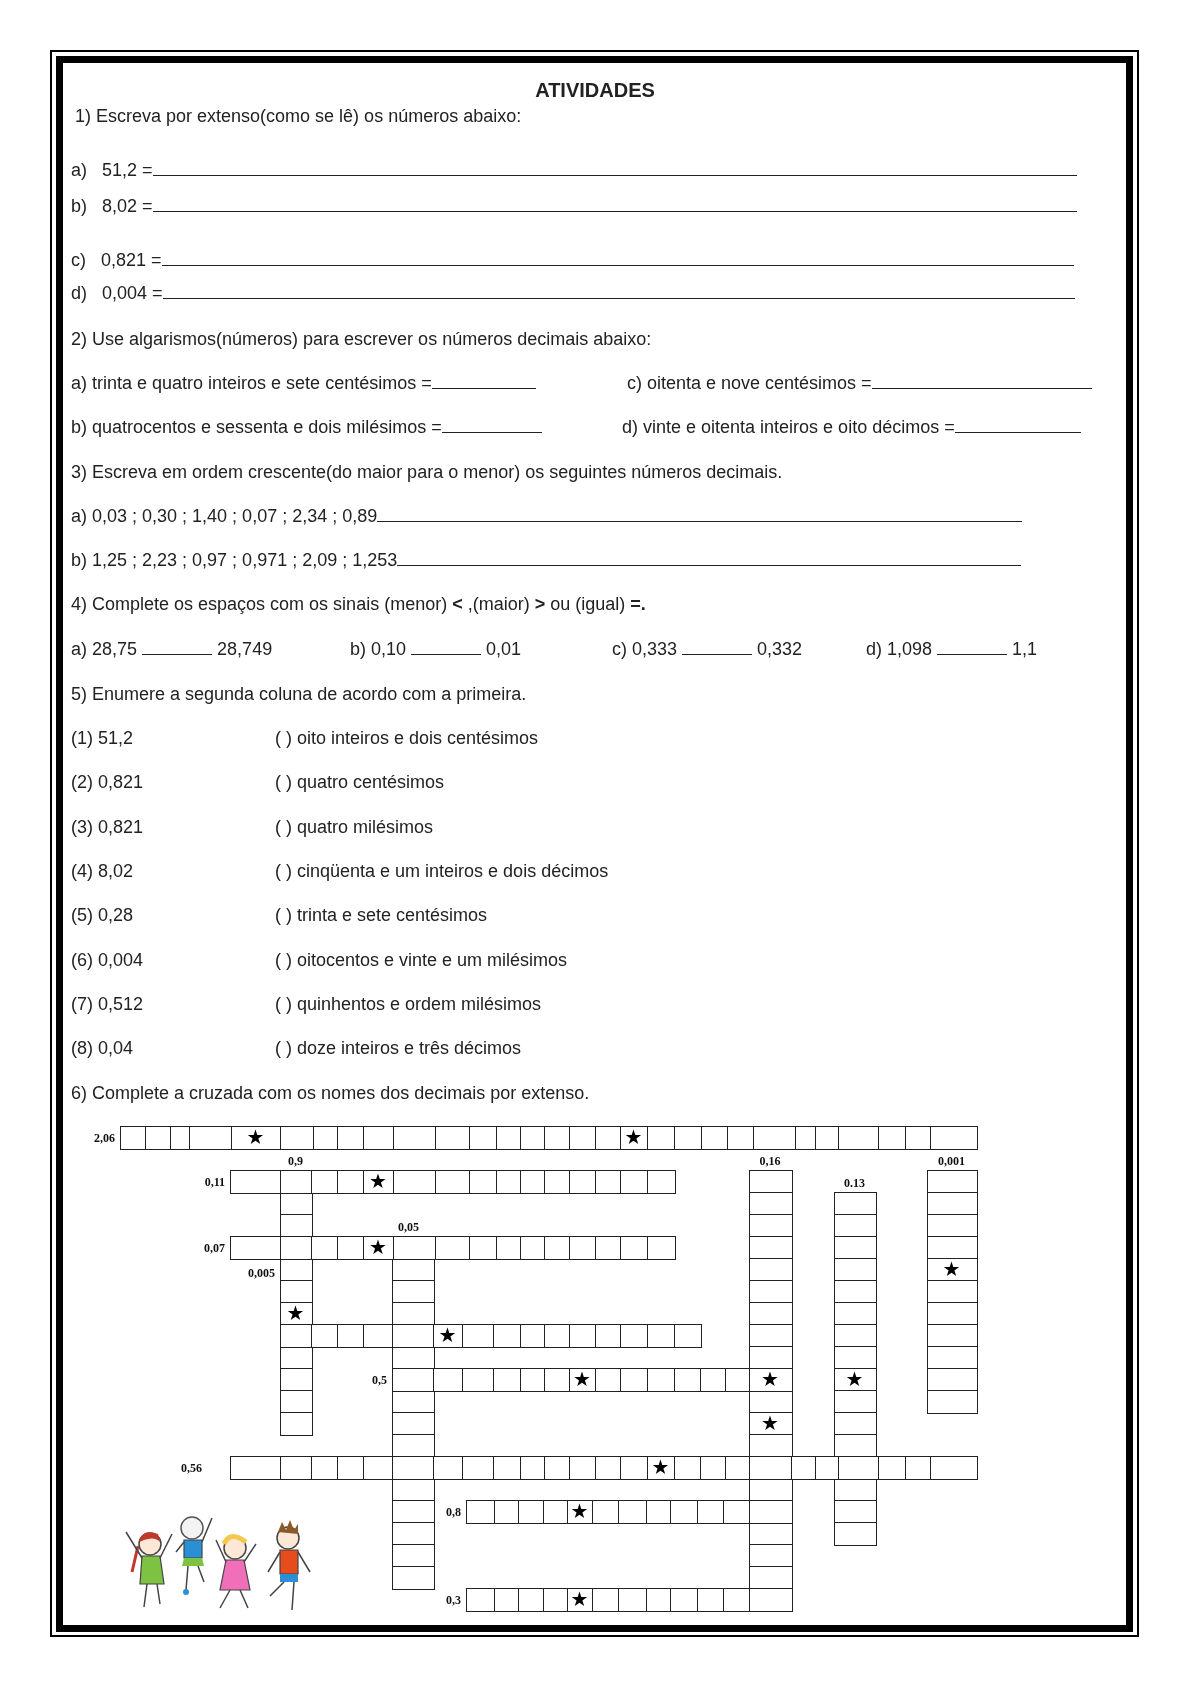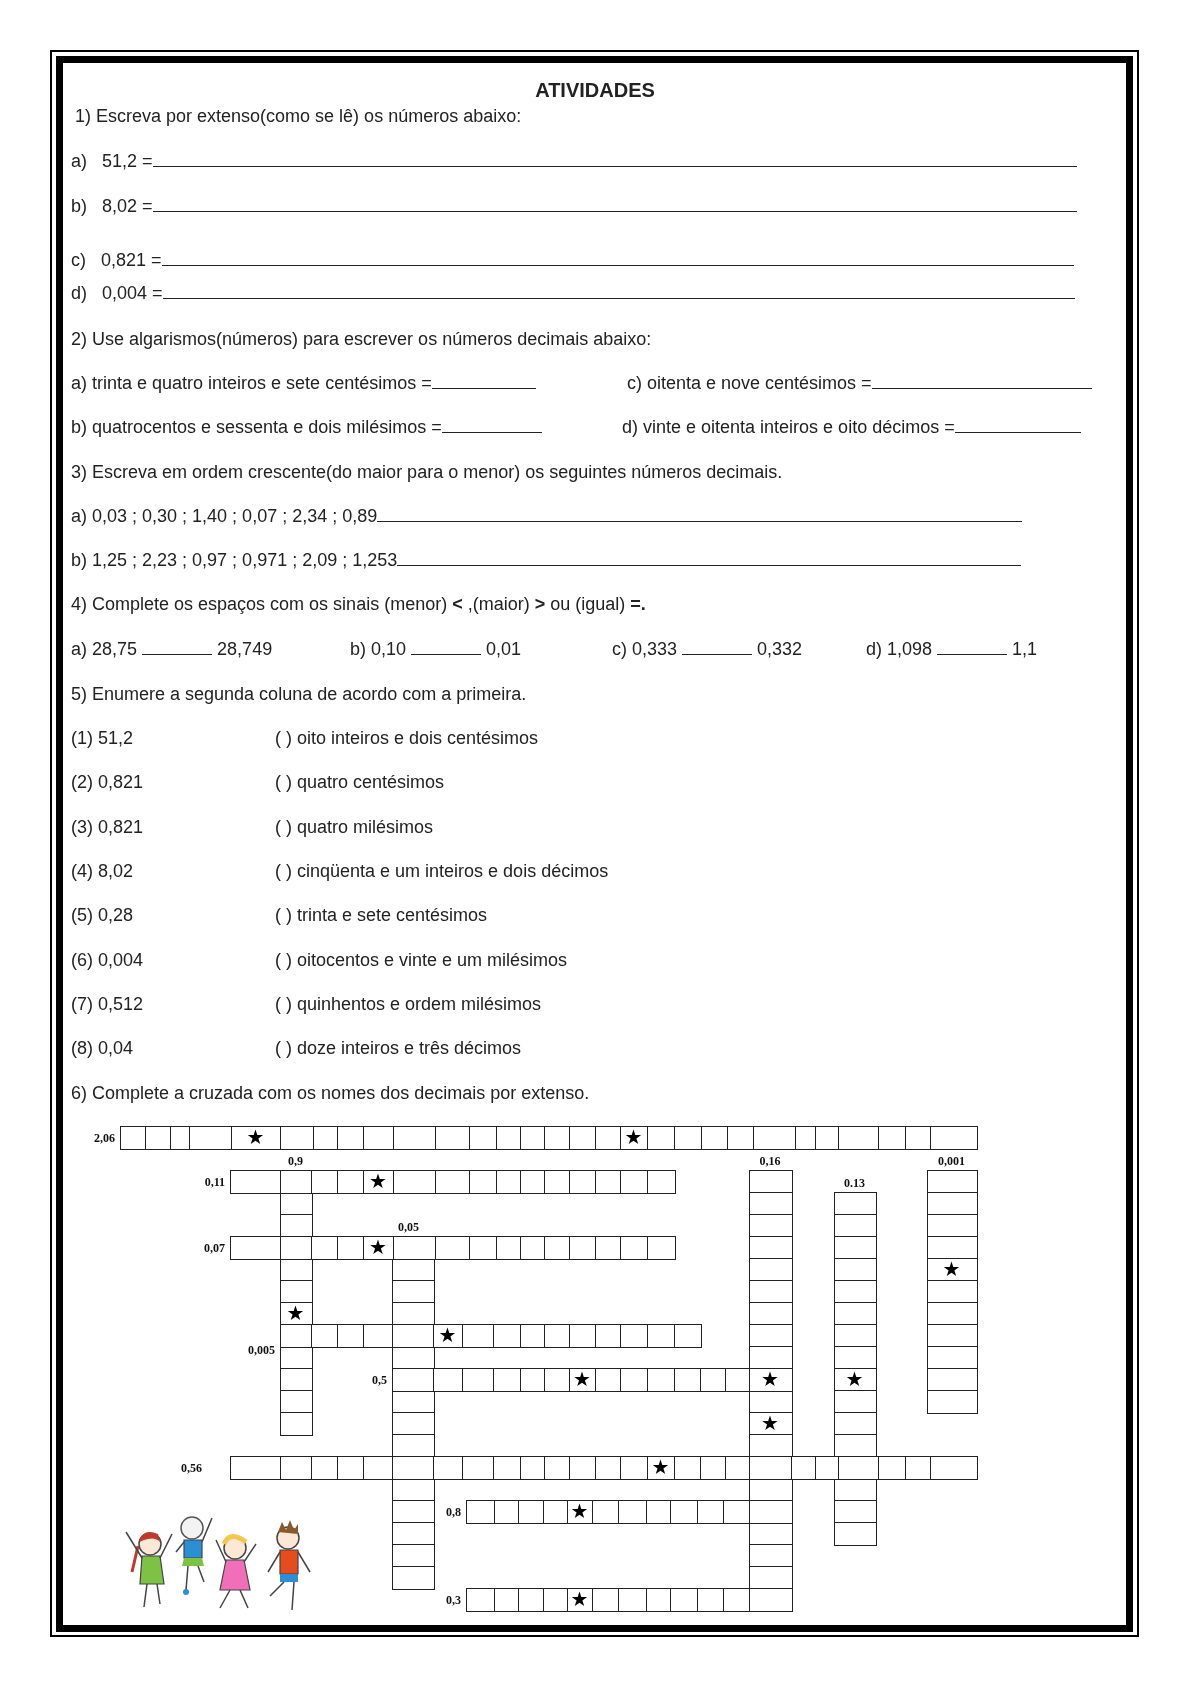--- a/index.html
+++ b/index.html
@@ -18,21 +18,21 @@
 </style>
 </head>
 <body>
 
 <div class="frame-outer"></div>
 <div class="frame-inner"></div>
 
 <div class="title">ATIVIDADES</div>
 
 <div class="t" style="left:75px;top:106px;">1) Escreva por extenso(como se lê) os números abaixo:</div>
-<div class="t" style="left:71px;top:151px;"><span>a)</span>&nbsp;&nbsp;&nbsp;<span>51,2 =</span><span class="blank" style="width:924px"></span></div>
+<div class="t" style="left:71px;top:160px;"><span>a)</span>&nbsp;&nbsp;&nbsp;<span>51,2 =</span><span class="blank" style="width:924px"></span></div>
 <div class="t" style="left:71px;top:196px;"><span>b)</span>&nbsp;&nbsp;&nbsp;<span>8,02 =</span><span class="blank" style="width:924px"></span></div>
 <div class="t" style="left:71px;top:250px;"><span>c)</span>&nbsp;&nbsp;&nbsp;<span>0,821 =</span><span class="blank" style="width:912px"></span></div>
 <div class="t" style="left:71px;top:283px;"><span>d)</span>&nbsp;&nbsp;&nbsp;<span>0,004 =</span><span class="blank" style="width:912px"></span></div>
 
 <div class="t" style="left:71px;top:329px;">2)  Use algarismos(números) para escrever os números decimais abaixo:</div>
 <div class="t" style="left:71px;top:373px;"><span>a)  trinta e quatro inteiros e sete centésimos =</span><span class="blank" style="width:104px"></span></div>
 <div class="t" style="left:627px;top:373px;"><span>c) oitenta e nove centésimos =</span><span class="blank" style="width:220px"></span></div>
 <div class="t" style="left:71px;top:417px;"><span>b)  quatrocentos e sessenta e dois milésimos =</span><span class="blank" style="width:100px"></span></div>
 <div class="t" style="left:622px;top:417px;"><span>d) vinte e oitenta inteiros e oito décimos =</span><span class="blank" style="width:126px"></span></div>
 
@@ -229,21 +229,21 @@
     <div class="star" style="left: 433px; top: 1325px; width: 29px;">★</div>
     <div class="cell" style="left: 462px; top: 1324px; width: 32.6px; height: 23.6px;"></div>
     <div class="cell" style="left: 493px; top: 1324px; width: 28.6px; height: 23.6px;"></div>
     <div class="cell" style="left: 520px; top: 1324px; width: 25.6px; height: 23.6px;"></div>
     <div class="cell" style="left: 544px; top: 1324px; width: 26.6px; height: 23.6px;"></div>
     <div class="cell" style="left: 569px; top: 1324px; width: 27.6px; height: 23.6px;"></div>
     <div class="cell" style="left: 595px; top: 1324px; width: 26.6px; height: 23.6px;"></div>
     <div class="cell" style="left: 620px; top: 1324px; width: 28.6px; height: 23.6px;"></div>
     <div class="cell" style="left: 647px; top: 1324px; width: 28.6px; height: 23.6px;"></div>
     <div class="cell" style="left: 674px; top: 1324px; width: 27.6px; height: 23.6px;"></div>
-    <div class="clue" style="top: 1343px; right: 915px; text-align: center;">0,005</div>
+    <div class="clue" style="top: 1266px; right: 915px; text-align: center;">0,005</div>
     <div class="cell" style="left: 392px; top: 1368px; width: 42.6px; height: 23.6px;"></div>
     <div class="cell" style="left: 433px; top: 1368px; width: 30.6px; height: 23.6px;"></div>
     <div class="cell" style="left: 462px; top: 1368px; width: 32.6px; height: 23.6px;"></div>
     <div class="cell" style="left: 493px; top: 1368px; width: 28.6px; height: 23.6px;"></div>
     <div class="cell" style="left: 520px; top: 1368px; width: 25.6px; height: 23.6px;"></div>
     <div class="cell" style="left: 544px; top: 1368px; width: 26.6px; height: 23.6px;"></div>
     <div class="cell" style="left: 569px; top: 1368px; width: 27.6px; height: 23.6px;"></div>
     <div class="star" style="left: 569px; top: 1369px; width: 26px;">★</div>
     <div class="cell" style="left: 595px; top: 1368px; width: 26.6px; height: 23.6px;"></div>
     <div class="cell" style="left: 620px; top: 1368px; width: 28.6px; height: 23.6px;"></div>

